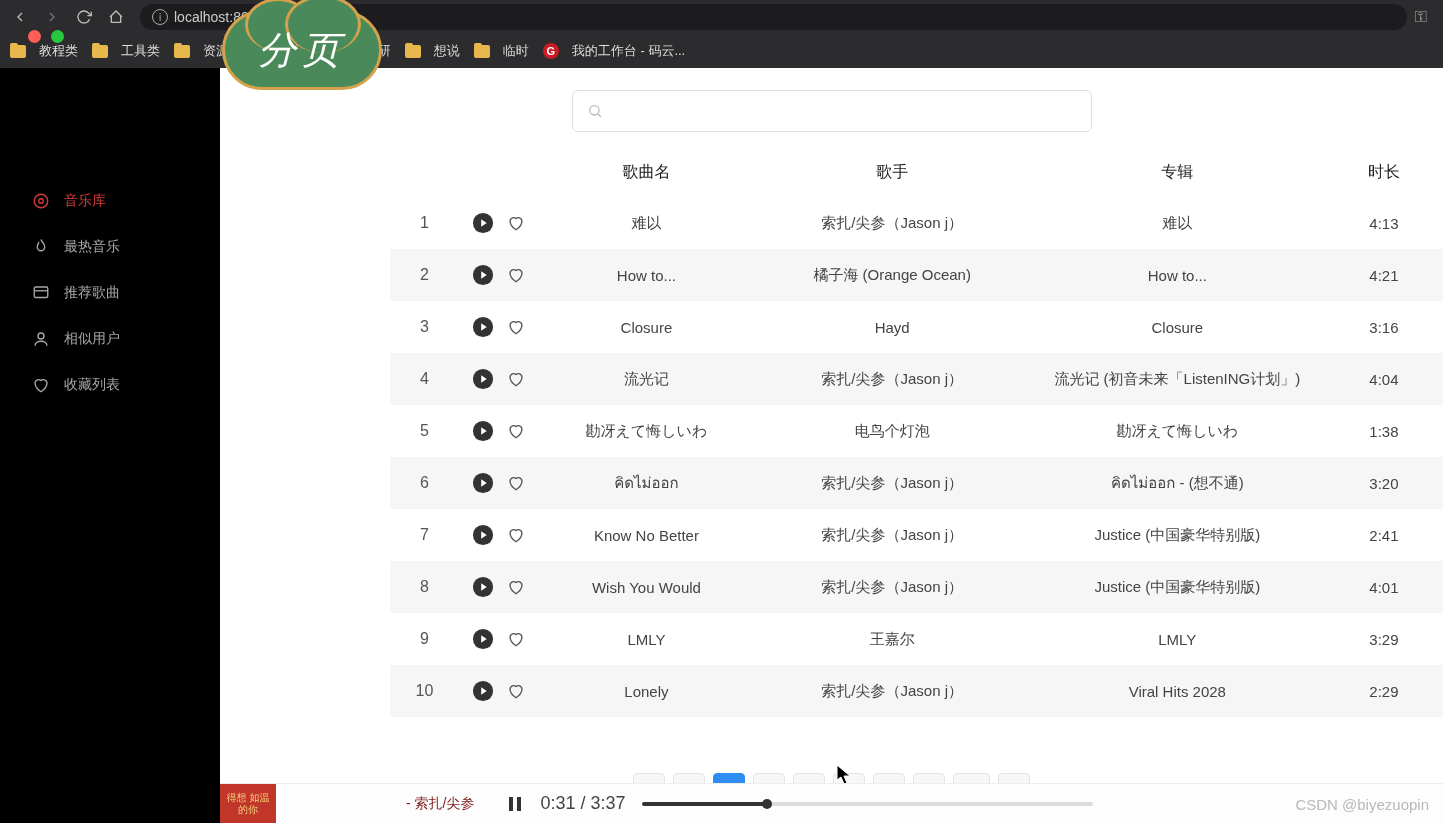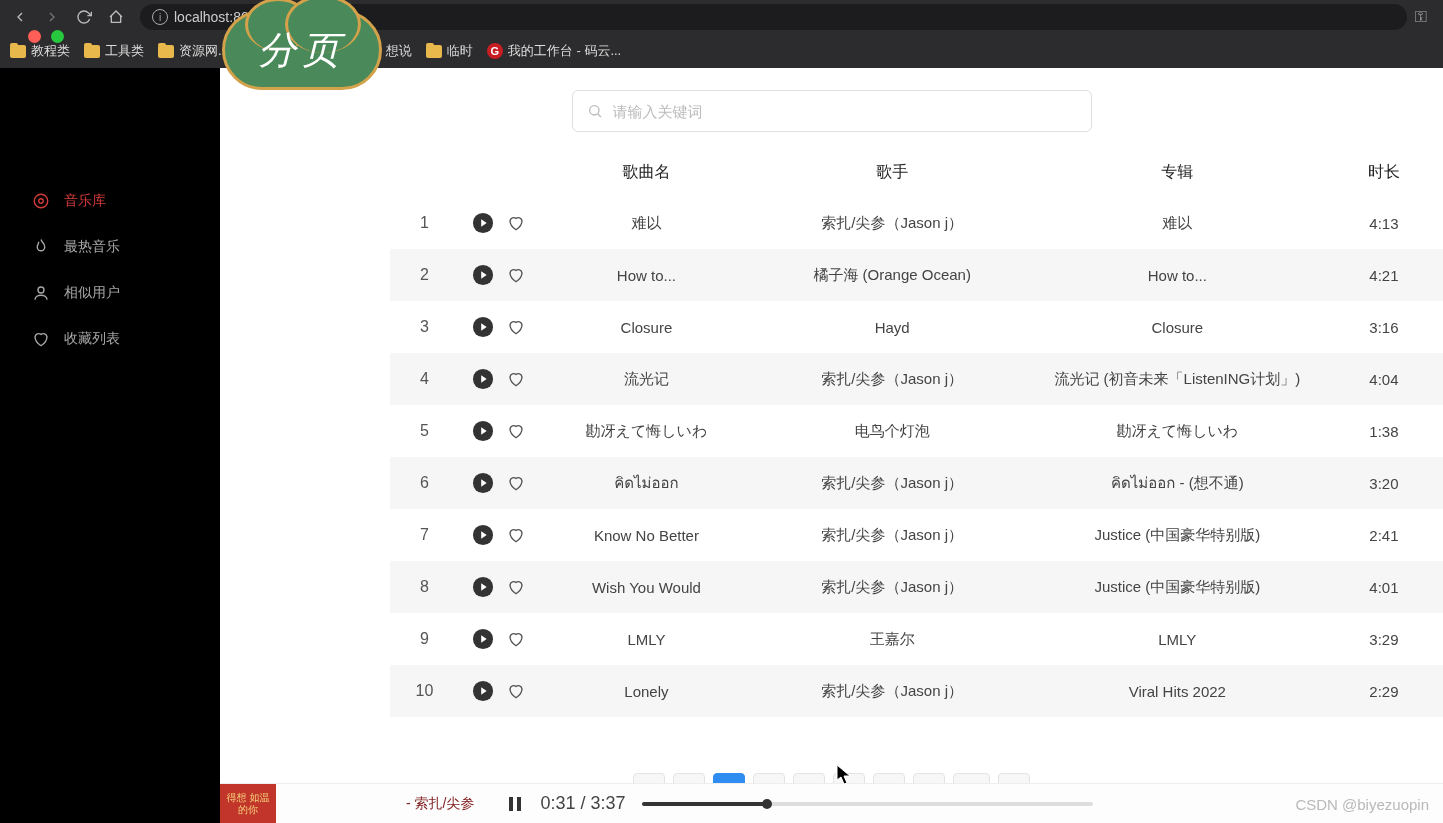--- a/index.html
+++ b/index.html
@@ -7,21 +7,21 @@
 
 
 .browser-chrome { background: #2c2c2e; height: 68px; }
 .browser-toolbar { height: 34px; display: flex; align-items: center; padding: 0 8px; gap: 8px; }
 .nav-btn { width: 24px; height: 24px; display: flex; align-items: center; justify-content: center; color: #bbb; cursor: pointer; border-radius: 4px; }
 .nav-btn svg { width: 16px; height: 16px; stroke: #bbb; fill: none; stroke-width: 2; }
 .url-bar { flex: 1; height: 26px; background: #1c1c1e; border-radius: 13px; display: flex; align-items: center; padding: 0 12px; color: #ccc; font-size: 14px; gap: 6px; margin-left: 4px; }
 .url-bar .info-icon { width: 16px; height: 16px; border: 1.5px solid #aaa; border-radius: 50%; display: flex; align-items: center; justify-content: center; font-size: 10px; color: #aaa; }
 .key-icon { color: #aaa; margin-right: 8px; }
 .bookmarks-bar { height: 34px; display: flex; align-items: center; padding: 0 10px; gap: 14px; }
-.bookmark { display: flex; align-items: center; gap: 5px; color: #ddd; font-size: 13px; cursor: pointer; justify-content: center; }
+.bookmark { display: flex; align-items: center; gap: 13px; color: #ddd; font-size: 13px; cursor: pointer; justify-content: center; }
 .folder-icon { width: 16px; height: 13px; background: #e8b84d; border-radius: 2px; position: relative; }
 .folder-icon:before { content: ""; position: absolute; top: -2px; left: 0; width: 8px; height: 3px; background: #e8b84d; border-radius: 2px 2px 0 0; }
 .gitee-icon { width: 16px; height: 16px; background: #c71d23; border-radius: 50%; color: #fff; font-size: 11px; font-weight: bold; display: flex; align-items: center; justify-content: center; }
 
 
 .app { position: absolute; top: 68px; left: 8px; right: 0; bottom: 0; background: #000; display: flex; }
 .window-controls { position: absolute; top: 30px; left: 28px; display: flex; gap: 10px; z-index: 30; }
 .wc { width: 13px; height: 13px; border-radius: 50%; }
 .wc.red { background: #ff5f56; }
 .wc.green { background: #27c93f; }
@@ -191,20 +191,29 @@
         <span class="side-icon">
           <svg viewBox="0 0 24 24">
             <path d="M12 2c1 4 5 5 5 10a5 5 0 0 1-10 0c0-3 2-4 2-7"></path>
           </svg>
         </span>
         <span>最热音乐</span>
       </div>
       <div class="side-item">
         <span class="side-icon">
           <svg viewBox="0 0 24 24">
+            <rect x="3" y="4" width="18" height="14" rx="2"></rect>
+            <line x1="3" y1="9" x2="21" y2="9"></line>
+          </svg>
+        </span>
+        <span>推荐歌曲</span>
+      </div>
+      <div class="side-item">
+        <span class="side-icon">
+          <svg viewBox="0 0 24 24">
             <circle cx="12" cy="8" r="4"></circle>
             <path d="M4 21c0-4 4-6 8-6s8 2 8 6"></path>
           </svg>
         </span>
         <span>相似用户</span>
       </div>
       <div class="side-item">
         <span class="side-icon">
           <svg viewBox="0 0 24 24">
             <path d="M12 21s-8-5-8-12a5 5 0 0 1 8-3 5 5 0 0 1 8 3c0 7-8 12-8 12z"></path>
@@ -215,21 +224,20 @@
     </div>
 
   <div class="main">
 
     <div class="search-wrap">
       <div class="search-box">
         <svg viewBox="0 0 24 24">
             <circle cx="11" cy="11" r="7"></circle>
             <line x1="21" y1="21" x2="16.5" y2="16.5"></line>
           </svg>
-        <input class="search-input" placeholder="请输入关键词" style="">
       </div>
     </div>
 
     <div class="table-wrap">
       <table>
         <thead>
           <tr>
             <th class="col-idx"></th>
             <th class="col-ctl"></th>
             <th class="col-name">歌曲名</th>
@@ -449,21 +457,21 @@
                   </span>
                   <span class="like-btn">
                     <svg viewBox="0 0 24 24">
                       <path d="M12 21s-8-5-8-12a5 5 0 0 1 8-3 5 5 0 0 1 8 3c0 7-8 12-8 12z"></path>
                     </svg>
                   </span>
                 </div>
               </td>
               <td>Lonely</td>
               <td>索扎/尖参（Jason j）</td>
-              <td>Viral Hits 2022</td>
+              <td>Viral Hits 2028</td>
               <td>2:29</td>
             </tr>
           </tbody>
       </table>
     </div>
 
     <div class="pagination" id="pagination">
         <div class="pg">
           <svg viewBox="0 0 24 24">
             <polyline points="15 18 9 12 15 6"></polyline>

